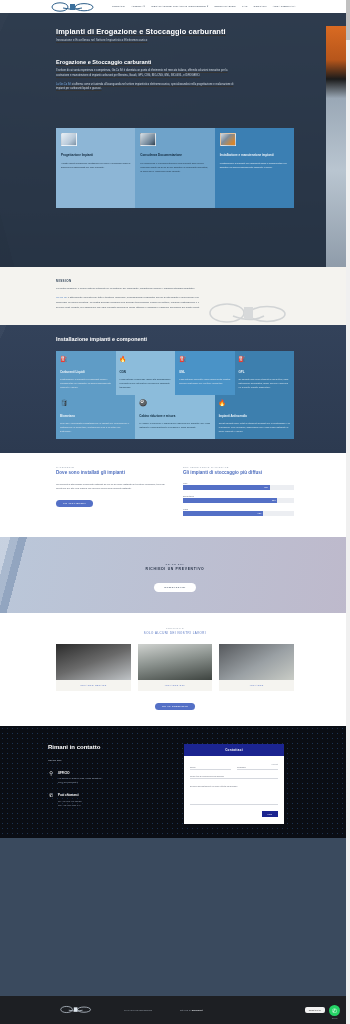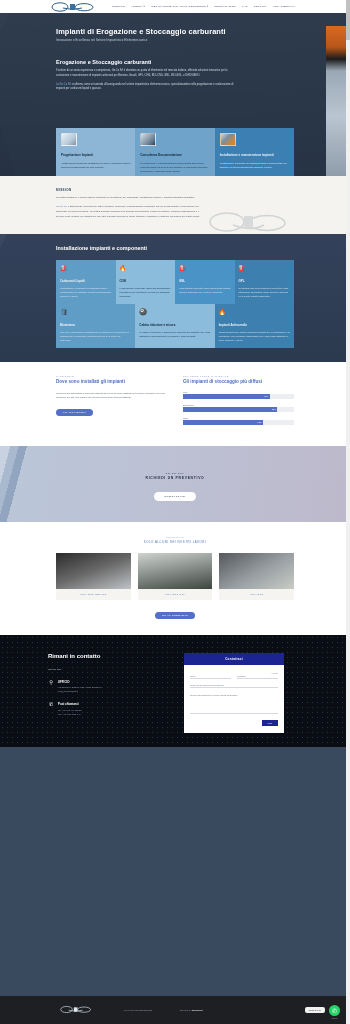--- a/index.html
+++ b/index.html
@@ -25,24 +25,25 @@
   .logo svg { display:block; }
   .navlinks { display:flex; gap:6px; margin-left:16px; align-items:center; }
   .navlinks span {
     font-size:2.4px; letter-spacing:.2px; color:#3b4a5c; white-space:nowrap;
     text-transform:uppercase;
   }
   .caret { font-size:2px; margin-left:.5px; }
 
   
   .hero {
-    position:relative; height:163px; overflow:hidden;
+    position:relative; height:254px; overflow:hidden;
     background:
       radial-gradient(circle at 20% 30%, rgba(255,255,255,.05), transparent 45%),
       linear-gradient(160deg,#3c4b60 0%,#35445a 40%,#2f3d50 100%);
+    text-decoration: underline;
   }
   .hero-photo {
     position:absolute; inset:0;
     background:
       linear-gradient(115deg, rgba(255,255,255,.07) 0 8px, transparent 8px 22px),
       linear-gradient(75deg, rgba(0,0,0,.12) 0 14px, transparent 14px 30px),
       linear-gradient(180deg,#4a5b70,#2b3747);
     opacity:.75;
   }
   .hero-right {

